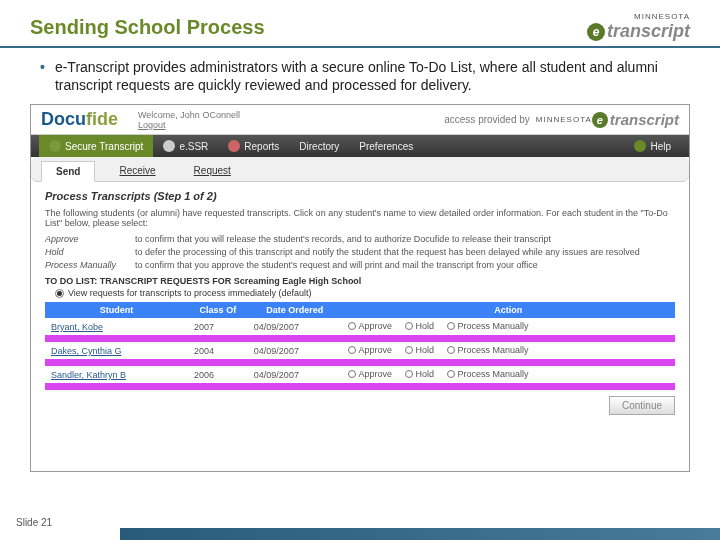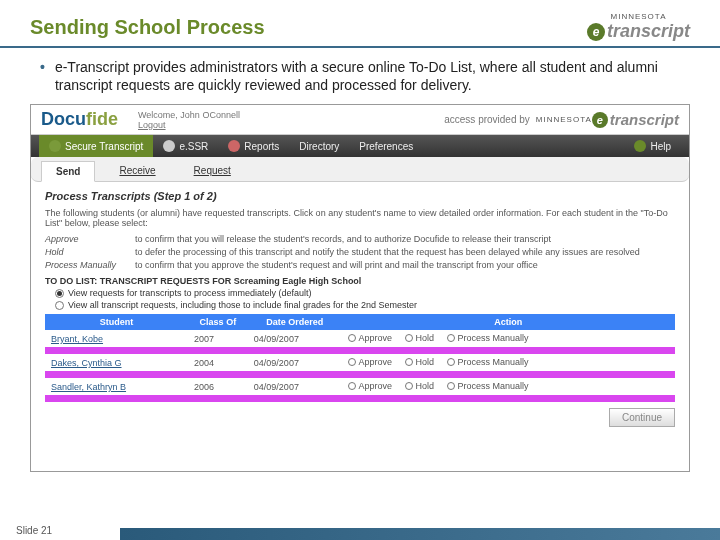--- a/index.html
+++ b/index.html
@@ -3,21 +3,21 @@
 <meta charset="utf-8">
 <style>
   * { box-sizing: border-box; margin: 0; padding: 0; }
   body { width: 720px; height: 540px; font-family: Arial, sans-serif; background: #fff; position: relative; overflow: hidden; }
   .slide-header { padding: 12px 30px 4px 30px; display: flex; justify-content: space-between; align-items: center; border-bottom: 2px solid #3a6a8a; }
   .slide-title { color: #6a8a2a; font-size: 20px; font-weight: bold; }
   .brand-logo { display: flex; align-items: center; gap: 2px; }
   .brand-mn { font-size: 8px; color: #555; letter-spacing: 1px; }
   .brand-e { background: #5a7a2a; color: #fff; border-radius: 50%; width: 18px; height: 18px; display: inline-flex; align-items: center; justify-content: center; font-style: italic; font-weight: bold; font-size: 12px; }
   .brand-transcript { font-style: italic; color: #888; font-size: 18px; font-weight: bold; }
-  .brand-wrap { text-align: center; }
+  .brand-wrap { text-align: right; }
   .bullet-row { padding: 10px 40px 10px 40px; display: flex; gap: 10px; font-size: 14px; color: #222; line-height: 1.3; }
   .bullet-dot { color: #3a6a8a; font-weight: bold; }
   .screenshot { margin: 0 30px; border: 1px solid #999; height: 368px; background: #fff; overflow: hidden; font-size: 9px; }
   .app-top { display: flex; align-items: center; padding: 4px 10px; border-bottom: 1px solid #ccc; }
   .docufide { font-size: 18px; font-weight: bold; }
   .docufide .d1 { color: #1a5a8a; }
   .docufide .d2 { color: #8aa040; }
   .welcome { margin-left: 20px; color: #777; font-size: 9px; }
   .access { margin-left: auto; color: #777; font-size: 10px; }
   .small-brand { display: inline-flex; align-items: center; margin-left: 6px; }
@@ -43,21 +43,21 @@
   .radio-dot.checked::after { content: ""; width: 5px; height: 5px; background: #333; border-radius: 50%; }
   table.req { width: 100%; border-collapse: collapse; margin-top: 4px; font-size: 9px; }
   table.req th { background: #3b82f6; color: #fff; text-align: center; padding: 3px 0; font-weight: bold; }
   table.req td { padding: 3px 6px; border-bottom: 7px solid #d946ef; color: #2a5a8a; }
   table.req td.plain { color: #555; }
   .act { display: inline-flex; align-items: center; gap: 3px; margin-right: 10px; color: #555; }
   .act .radio-dot { width: 8px; height: 8px; }
   .continue { float: right; margin-top: 6px; padding: 3px 12px; border: 1px solid #aaa; background: linear-gradient(#fff,#ddd); color: #888; font-size: 10px; cursor: pointer; }
   .footer { position: absolute; bottom: 0; left: 0; right: 0; height: 20px; }
   .footer-bar { position: absolute; bottom: 0; left: 120px; right: 0; height: 12px; background: linear-gradient(90deg,#2a5a7a,#4a7a9a); }
-  .slide-num { position: absolute; bottom: 4px; left: 16px; font-size: 10px; color: #555; }
+  .slide-num { position: absolute; bottom: 12px; left: 16px; font-size: 10px; color: #555; }
 </style>
 </head>
 <body>
 
 <div class="slide-header">
   <div class="slide-title">Sending School Process</div>
   <div class="brand-wrap">
     <div class="brand-mn">MINNESOTA</div>
     <span class="brand-logo">
       <span class="brand-e">e</span>
@@ -127,24 +127,20 @@
     <div class="defs">
       <div><span class="term">Approve</span><span>to confirm that you will release the student's records, and to authorize Docufide to release their transcript</span></div>
       <div><span class="term">Hold</span><span>to defer the processing of this transcript and notify the student that the request has been delayed while any issues are resolved</span></div>
       <div><span class="term">Process Manually</span><span>to confirm that you approve the student's request and will print and mail the transcript from your office</span></div>
     </div>
     <div class="todo-hdr">TO DO LIST: TRANSCRIPT REQUESTS FOR Screaming Eagle High School</div>
     <div class="radio-row">
         <span class="radio-dot checked"></span>
         <span>View requests for transcripts to process immediately (default)</span>
       </div>
-    <div class="radio-row">
-        <span class="radio-dot"></span>
-        <span>View all transcript requests, including those to include final grades for the 2nd Semester</span>
-      </div>
 
     <table class="req">
       <tbody>
           <tr>
         <th>Student</th>
         <th>Class Of</th>
         <th>Date Ordered</th>
         <th>Action</th>
       </tr>
       <tr>

